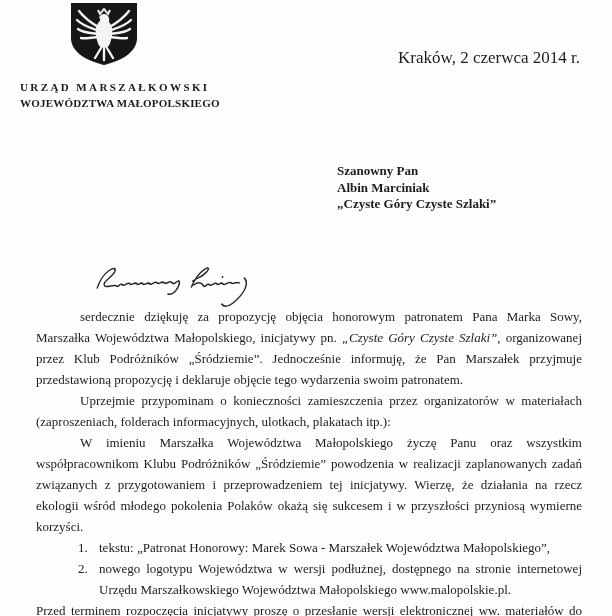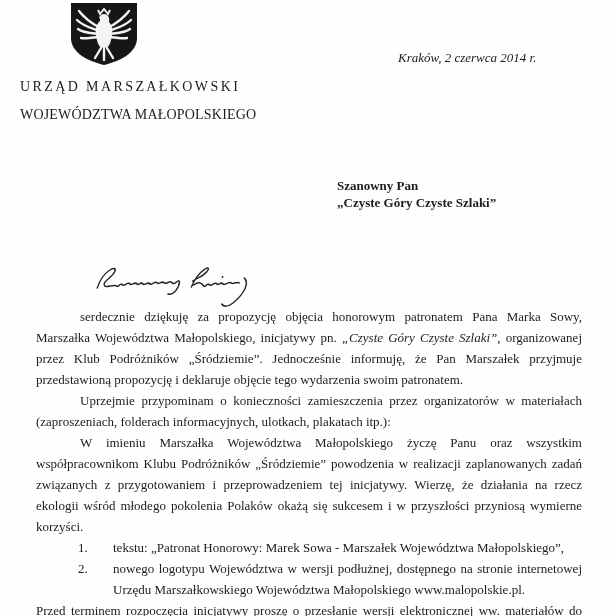--- a/index.html
+++ b/index.html
@@ -4,33 +4,33 @@
 <style>
   html,body{margin:0;padding:0;}
   .page{
     position:relative;width:612px;height:616px;
     background:#fefefe;
     color:#1c1c1c;
     font-family:"Liberation Serif", serif;
     overflow:hidden;
   }
   .emblem{position:absolute;left:68px;top:2px;width:72px;height:64px;}
-  .office{position:absolute;left:20px;top:81px;font-size:14px;line-height:12px;white-space:nowrap;}
+  .office{position:absolute;left:20px;top:81px;font-size:11px;line-height:12px;white-space:nowrap;font-weight:bold;}
   .office-l1{letter-spacing:2.4px;}
-  .office-l2{letter-spacing:0.2px;margin-top:16px;}
-  .dateline{position:absolute;left:398px;top:50px;font-size:13px;line-height:15.5px;font-style:italic;}
-  .addressee{position:absolute;left:337px;top:178px;font-weight:bold;font-size:13px;line-height:16.5px;}
+  .office-l2{letter-spacing:0.2px;margin-top:4px;}
+  .dateline{position:absolute;left:398px;top:50px;font-size:17px;line-height:15.5px;}
+  .addressee{position:absolute;left:337px;top:163px;font-weight:bold;font-size:13px;line-height:16.5px;}
   .salutation{position:absolute;left:84px;top:256px;width:180px;height:60px;}
   .letter-body{position:absolute;left:36px;top:306px;width:546px;font-size:13px;line-height:21px;text-align:justify;}
   .letter-body p{margin:0;padding:0;}
   .indent{text-indent:44px;}
   .list{margin-left:42px;}
   .list-item{display:flex;}
   .list-num{flex:0 0 21px;}
-  .list-text{flex:1;text-align:justify;margin-left:14px;}
+  .list-text{flex:1;text-align:justify;}
   .doc-link{color:inherit;cursor:pointer;}
   .hw{stroke:#262626;stroke-width:1.5;fill:none;stroke-linecap:round;}
 </style>
 </head>
 <body>
 
 <div class="page">
 
   <div class="emblem">
     <svg viewBox="0 0 72 64" width="72" height="64">
@@ -58,20 +58,21 @@
     <div class="office-l1">URZĄD MARSZAŁKOWSKI</div>
     <div class="office-l2">WOJEWÓDZTWA MAŁOPOLSKIEGO</div>
   </div>
 
   <div class="dateline">
     <div>Kraków, 2 czerwca 2014 r.</div>
   </div>
 
   <div class="addressee">
     <div>Szanowny Pan</div>
+    <div>Albin Marciniak</div>
     <div>„Czyste Góry Czyste Szlaki”</div>
   </div>
 
   <div class="salutation" role="img" aria-label="Szanowny Panie,">
     <svg viewBox="0 0 180 60" width="180" height="60">
       <g transform="translate(10,0) skewX(-12)">
         <path class="hw" d="M10,32 C12,14 26,8 24,16 C22,22 13,26 17,30 C20,32 26,28 29,30 C31,32 32,26 35,29 C37,31 39,25 42,28 C44,30 46,25 49,28 C51,30 52,25 55,28 C57,30 59,25 62,28 C64,30 66,24 69,27 C71,29 73,24 76,27 C79,29 81,23 84,27 C87,30 89,22 91,26 C92,31 88,40 82,38"></path>
         <path class="hw" d="M104,31 C108,12 121,8 116,16 C113,21 107,22 104,25 M106,29 C110,25 114,27 116,30 C118,32 119,26 122,29 C124,31 126,25 129,28 C131,30 132,25 135,28 C137,30 140,25 143,27 C145,29 148,25 151,27"></path>
         <circle cx="133" cy="21" r="0.9" fill="#262626"></circle>
         <path class="hw" d="M155,22 C161,27 159,37 149,47 C145,51 140,51 138,48"></path>

